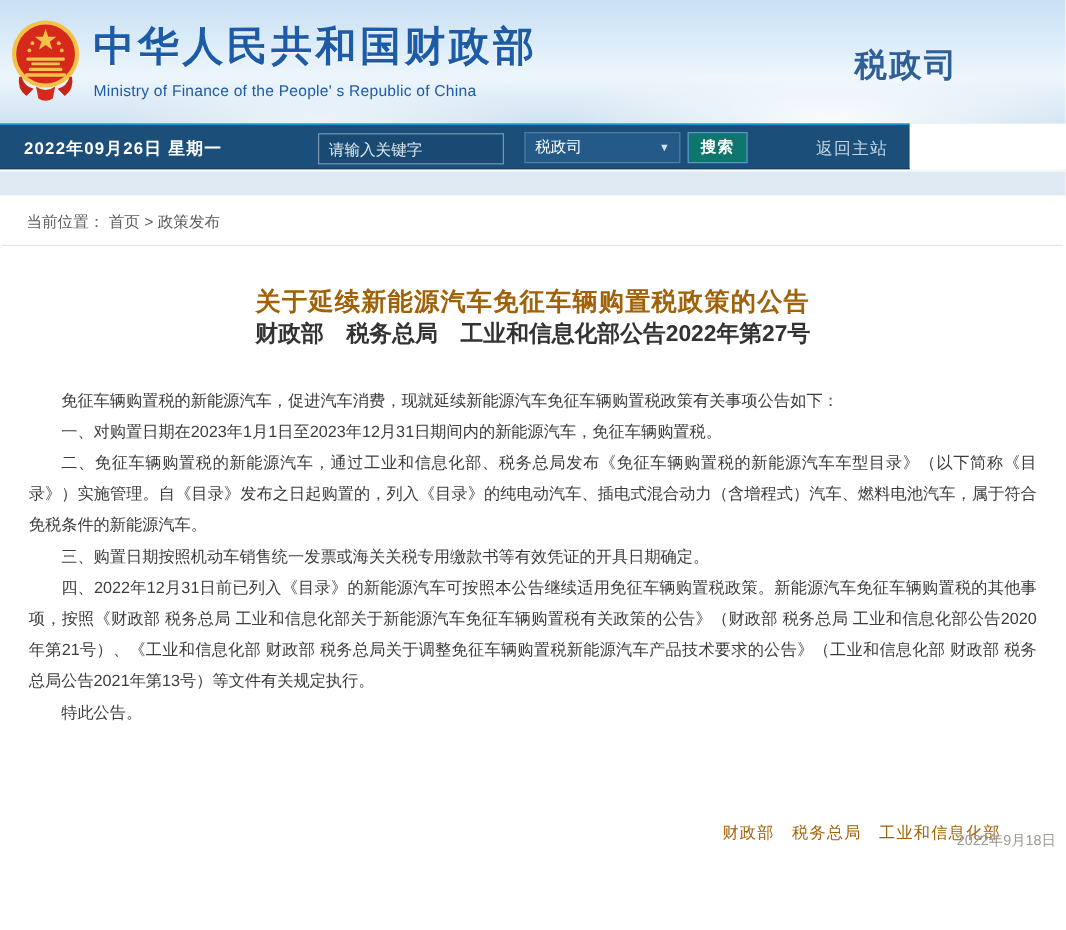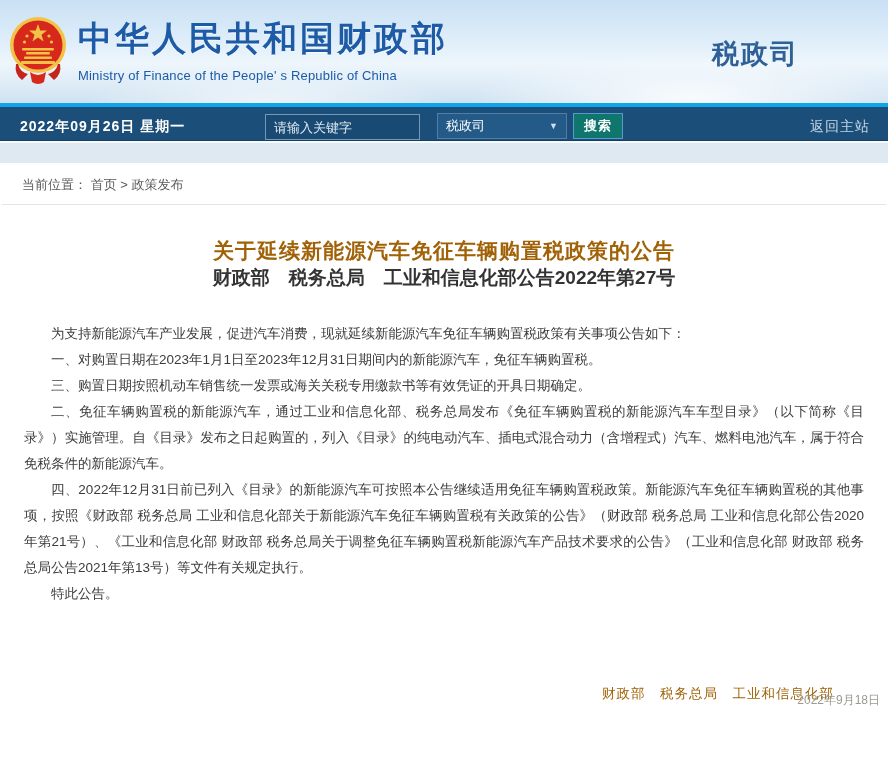--- a/index.html
+++ b/index.html
@@ -18,22 +18,22 @@
   .brand { position:absolute; left:78px; top:16px; }
   .brand-cn {
     font-size:34px; font-weight:bold; color:#1d5ba6; letter-spacing:3px;
     text-shadow:0 1px 1px rgba(255,255,255,.8);
   }
   .brand-en { font-size:13px; font-weight:normal; color:#1d5ba6; margin-top:6px; letter-spacing:.2px; }
   .dept { position:absolute; left:712px; top:36px; font-size:27px; font-weight:bold; color:#2e5f96; letter-spacing:2px; }
 
   
   .navbar {
-    position:relative; width:888px; height:38px; background:#1b4e78;
-    border-top:4px solid #0ea5e9; border-bottom:1px solid #123f63;
+    position:relative; width:758px; height:38px; background:#1b4e78;
+    border-top:1px solid #0ea5e9; border-bottom:1px solid #123f63;
   }
   .nav-date { position:absolute; left:20px; top:0; height:38px; line-height:38px;
     color:#ffffff; font-size:14px; font-weight:bold; letter-spacing:1px; }
   .search-input {
     position:absolute; left:265px; top:7px; width:155px; height:24px;
     background:#194a73; border:1px solid #7698b5; color:#e8f1f8;
     font-size:13px; padding:12px 8px; outline:none;
     font-family:"Liberation Sans","DejaVu Sans",sans-serif;
   }
   .search-input::placeholder { color:#dfe9f2; opacity:1; }
@@ -124,24 +124,24 @@
     <span>&gt;</span>
     <a href="#">政策发布</a>
   </div>
   <hr class="rule">
 
   <div class="doc">
     <h1 class="doc-title">关于延续新能源汽车免征车辆购置税政策的公告</h1>
     <div class="doc-subtitle">财政部　税务总局　工业和信息化部公告2022年第27号</div>
 
     <div class="doc-body">
-      <p>为支持新能源汽车产业发展，促进汽车消费，现就延续新能源汽车免征车辆购置税政策有关事项公告如下：</p>
+      <p>免征车辆购置税的新能源汽车，促进汽车消费，现就延续新能源汽车免征车辆购置税政策有关事项公告如下：</p>
       <p>一、对购置日期在2023年1月1日至2023年12月31日期间内的新能源汽车，免征车辆购置税。</p>
+      <p>二、免征车辆购置税的新能源汽车，通过工业和信息化部、税务总局发布《免征车辆购置税的新能源汽车车型目录》（以下简称《目录》）实施管理。自《目录》发布之日起购置的，列入《目录》的纯电动汽车、插电式混合动力（含增程式）汽车、燃料电池汽车，属于符合免税条件的新能源汽车。</p>
       <p>三、购置日期按照机动车销售统一发票或海关关税专用缴款书等有效凭证的开具日期确定。</p>
-      <p>二、免征车辆购置税的新能源汽车，通过工业和信息化部、税务总局发布《免征车辆购置税的新能源汽车车型目录》（以下简称《目录》）实施管理。自《目录》发布之日起购置的，列入《目录》的纯电动汽车、插电式混合动力（含增程式）汽车、燃料电池汽车，属于符合免税条件的新能源汽车。</p>
       <p>四、2022年12月31日前已列入《目录》的新能源汽车可按照本公告继续适用免征车辆购置税政策。新能源汽车免征车辆购置税的其他事项，按照《财政部 税务总局 工业和信息化部关于新能源汽车免征车辆购置税有关政策的公告》（财政部 税务总局 工业和信息化部公告2020年第21号）、《工业和信息化部 财政部 税务总局关于调整免征车辆购置税新能源汽车产品技术要求的公告》（工业和信息化部 财政部 税务总局公告2021年第13号）等文件有关规定执行。</p>
       <p class="closing">特此公告。</p>
     </div>
 
     <div class="signature">财政部　税务总局　工业和信息化部</div>
   </div>
 
   <div class="date-watermark">2022年9月18日</div>
 </div>
 

